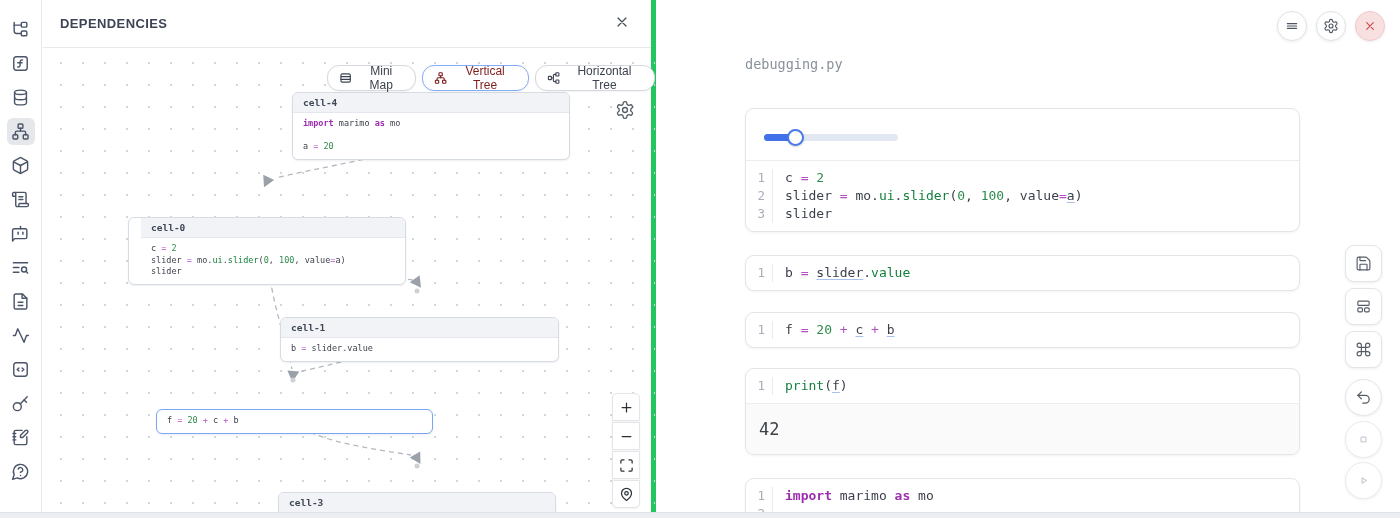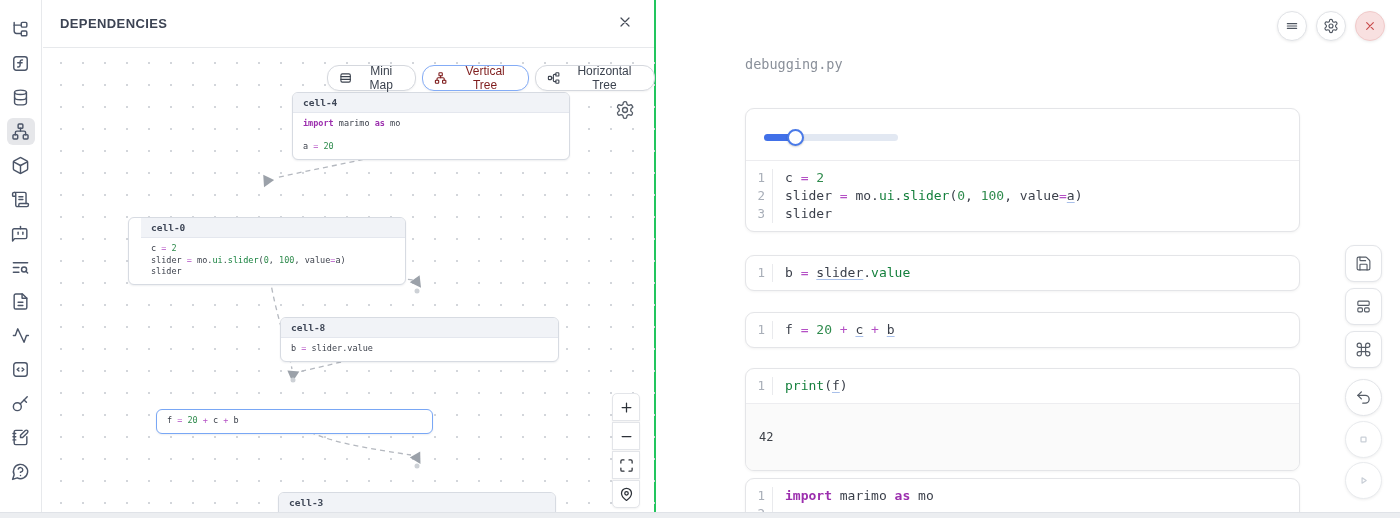--- a/index.html
+++ b/index.html
@@ -10,21 +10,21 @@
   #sidebar{position:absolute;left:0;top:0;width:42px;height:518px;background:#fff;
     border-right:1px solid #e7e9ec;display:flex;flex-direction:column;align-items:center;
     padding-top:16px;gap:7px;}
   .side-btn{width:28px;height:27px;flex:none;display:flex;align-items:center;justify-content:center;
     border-radius:6px;color:#4b5568;cursor:pointer;}
   .side-btn svg{width:19px;height:19px;}
   .side-btn.active{background:#e6e7ea;}
 
   
   #dep-panel{position:absolute;left:43px;top:0;width:613px;height:518px;background:#fff;
-    border-right:2px solid #22c55e;}
+    border-right:5px solid #22c55e;}
   #dep-header{height:48px;border-bottom:1px solid #e7e9ec;display:flex;align-items:center;padding:0 17px;}
   #dep-title{font-weight:bold;font-size:13px;letter-spacing:.4px;color:#3d4454;}
   #dep-close{margin-left:auto;width:20px;height:20px;color:#454b57;cursor:pointer;}
   #dep-close svg{width:16px;height:16px;}
 
   #graph{position:absolute;left:0;top:49px;width:612px;height:469px;overflow:hidden;
     background-image:radial-gradient(circle,#d3d6db 1.1px,transparent 1.1px);
     background-size:22px 22px;background-position:7px 3px;}
   #edges{position:absolute;left:0;top:0;}
 
@@ -65,22 +65,22 @@
   .slider-track{position:absolute;left:18px;top:25px;width:134px;height:7px;border-radius:4px;background:#e2e8f2;}
   .slider-fill{height:7px;border-radius:4px;background:#4170e8;}
   .slider-handle{position:absolute;top:-5px;width:17px;height:17px;border-radius:50%;background:#fff;
     border:2px solid #4a7ae8;box-shadow:0 1px 2px rgba(0,0,0,.18);}
   .codeblock{display:flex;padding:8px 0;cursor:text;}
   .gutter{width:27px;flex:none;border-right:1px solid #e9eaed;display:flex;flex-direction:column;}
   .gutter div{height:18px;text-align:right;padding-right:7px;color:#a8aeb8;
     font-family:"DejaVu Sans Mono",monospace;font-size:12.5px;line-height:18px;}
   .lines{padding-left:12px;display:flex;flex-direction:column;}
   .lines div{height:18px;font-family:"DejaVu Sans Mono",monospace;font-size:13px;line-height:18px;white-space:pre;}
-  .output{background:#fafafa;border-top:1px solid #ededf0;padding:26px 13px;
-    font-family:"DejaVu Sans Mono",monospace;font-size:12px;color:#3d4148;}
+  .output{background:#fafafa;border-top:1px solid #ededf0;padding:15px 13px;
+    font-family:"DejaVu Sans Mono",monospace;font-size:17px;color:#3d4148;}
 
   .tok-v{color:#3a3f4a}
   .tok-k{color:#9c2fae;font-weight:bold}
   .tok-o{color:#b450c5}
   .tok-n{color:#2f8b4d}
   .tok-b{color:#15803d}
   .tok-u{color:#3a3f4a;text-decoration:underline;text-decoration-color:#a9c0ea;text-underline-offset:2px;}
 
   
   .circle-btn{position:absolute;top:11px;width:30px;height:30px;border-radius:50%;background:#fff;
@@ -252,21 +252,21 @@
     <div id="graph-nodes">
         <div class="gnode" style="left: 249px; top: 16px; width: 278px;">
           <div class="gnode-header">cell-4</div>
           <div class="gnode-body"><div class="gline"><span class="tok-k">import </span><span class="tok-v">marimo </span><span class="tok-k">as </span><span class="tok-v">mo</span></div><div class="gline">&nbsp;</div><div class="gline"><span class="tok-v">a </span><span class="tok-o">= </span><span class="tok-n">20</span></div></div>
         </div>
         <div class="gnode" style="left: 85px; top: 141px; width: 278px; padding-left: 12px;">
           <div class="gnode-header">cell-0</div>
           <div class="gnode-body"><div class="gline"><span class="tok-v">c </span><span class="tok-o">= </span><span class="tok-n">2</span></div><div class="gline"><span class="tok-v">slider </span><span class="tok-o">= </span><span class="tok-v">mo</span><span class="tok-v">.</span><span class="tok-b">ui</span><span class="tok-v">.</span><span class="tok-b">slider</span><span class="tok-v">(</span><span class="tok-n">0</span><span class="tok-v">, </span><span class="tok-n">100</span><span class="tok-v">, </span><span class="tok-v">value</span><span class="tok-o">=</span><span class="tok-v">a</span><span class="tok-v">)</span></div><div class="gline"><span class="tok-v">slider</span></div></div>
         </div>
         <div class="gnode" style="left: 237px; top: 241px; width: 279px;">
-          <div class="gnode-header">cell-8</div>
+          <div class="gnode-header">cell-1</div>
           <div class="gnode-body"><div class="gline"><span class="tok-v">b </span><span class="tok-o">= </span><span class="tok-v">slider</span><span class="tok-v">.</span><span class="tok-v">value</span></div></div>
         </div>
         <div class="gnode selected" style="left: 113px; top: 333px; width: 277px;">
           <div class="gnode-body"><div class="gline"><span class="tok-v">f </span><span class="tok-o">= </span><span class="tok-n">20</span><span class="tok-o"> + </span><span class="tok-v">c</span><span class="tok-o"> + </span><span class="tok-v">b</span></div></div>
         </div>
         <div class="gnode" style="left: 235px; top: 416px; width: 278px;">
           <div class="gnode-header">cell-3</div>
           <div class="gnode-body"><div class="gline"><span class="tok-v">print(f)</span></div></div>
         </div>
       </div>

